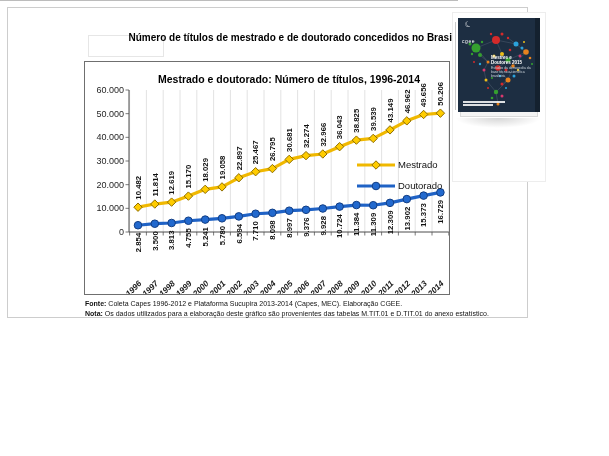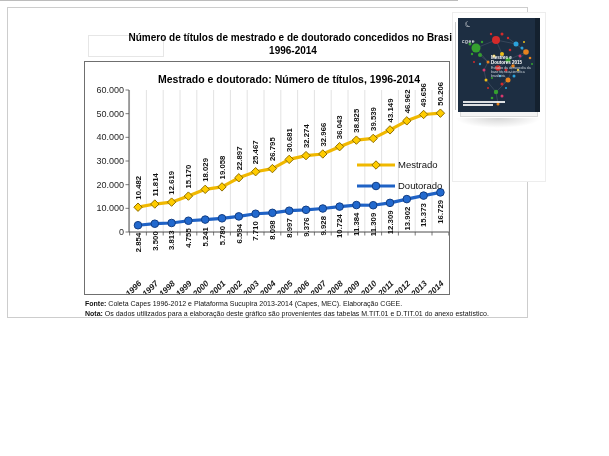--- a/index.html
+++ b/index.html
@@ -76,21 +76,20 @@
 <body>
 
 <div class="top-rule"></div>
 
 <div class="panel">
 
   <div class="blank-box"></div>
 
   <div class="main-title">
     <div>Número de títulos de mestrado e de doutorado concedidos no Brasil,</div>
-    <div>1996-2014</div>
   </div>
 
   <div class="chart-box">
     <svg id="chart-svg" width="364" height="232" viewBox="0 0 364 232">
         <g>
           <line x1="44.6" y1="28" x2="44.6" y2="170" stroke="#dadada" stroke-width="0.8"></line>
           <line x1="61.400000000000006" y1="28" x2="61.400000000000006" y2="170" stroke="#dadada" stroke-width="0.8"></line>
           <line x1="78.2" y1="28" x2="78.2" y2="170" stroke="#dadada" stroke-width="0.8"></line>
           <line x1="95" y1="28" x2="95" y2="170" stroke="#dadada" stroke-width="0.8"></line>
           <line x1="111.80000000000001" y1="28" x2="111.80000000000001" y2="170" stroke="#dadada" stroke-width="0.8"></line>

